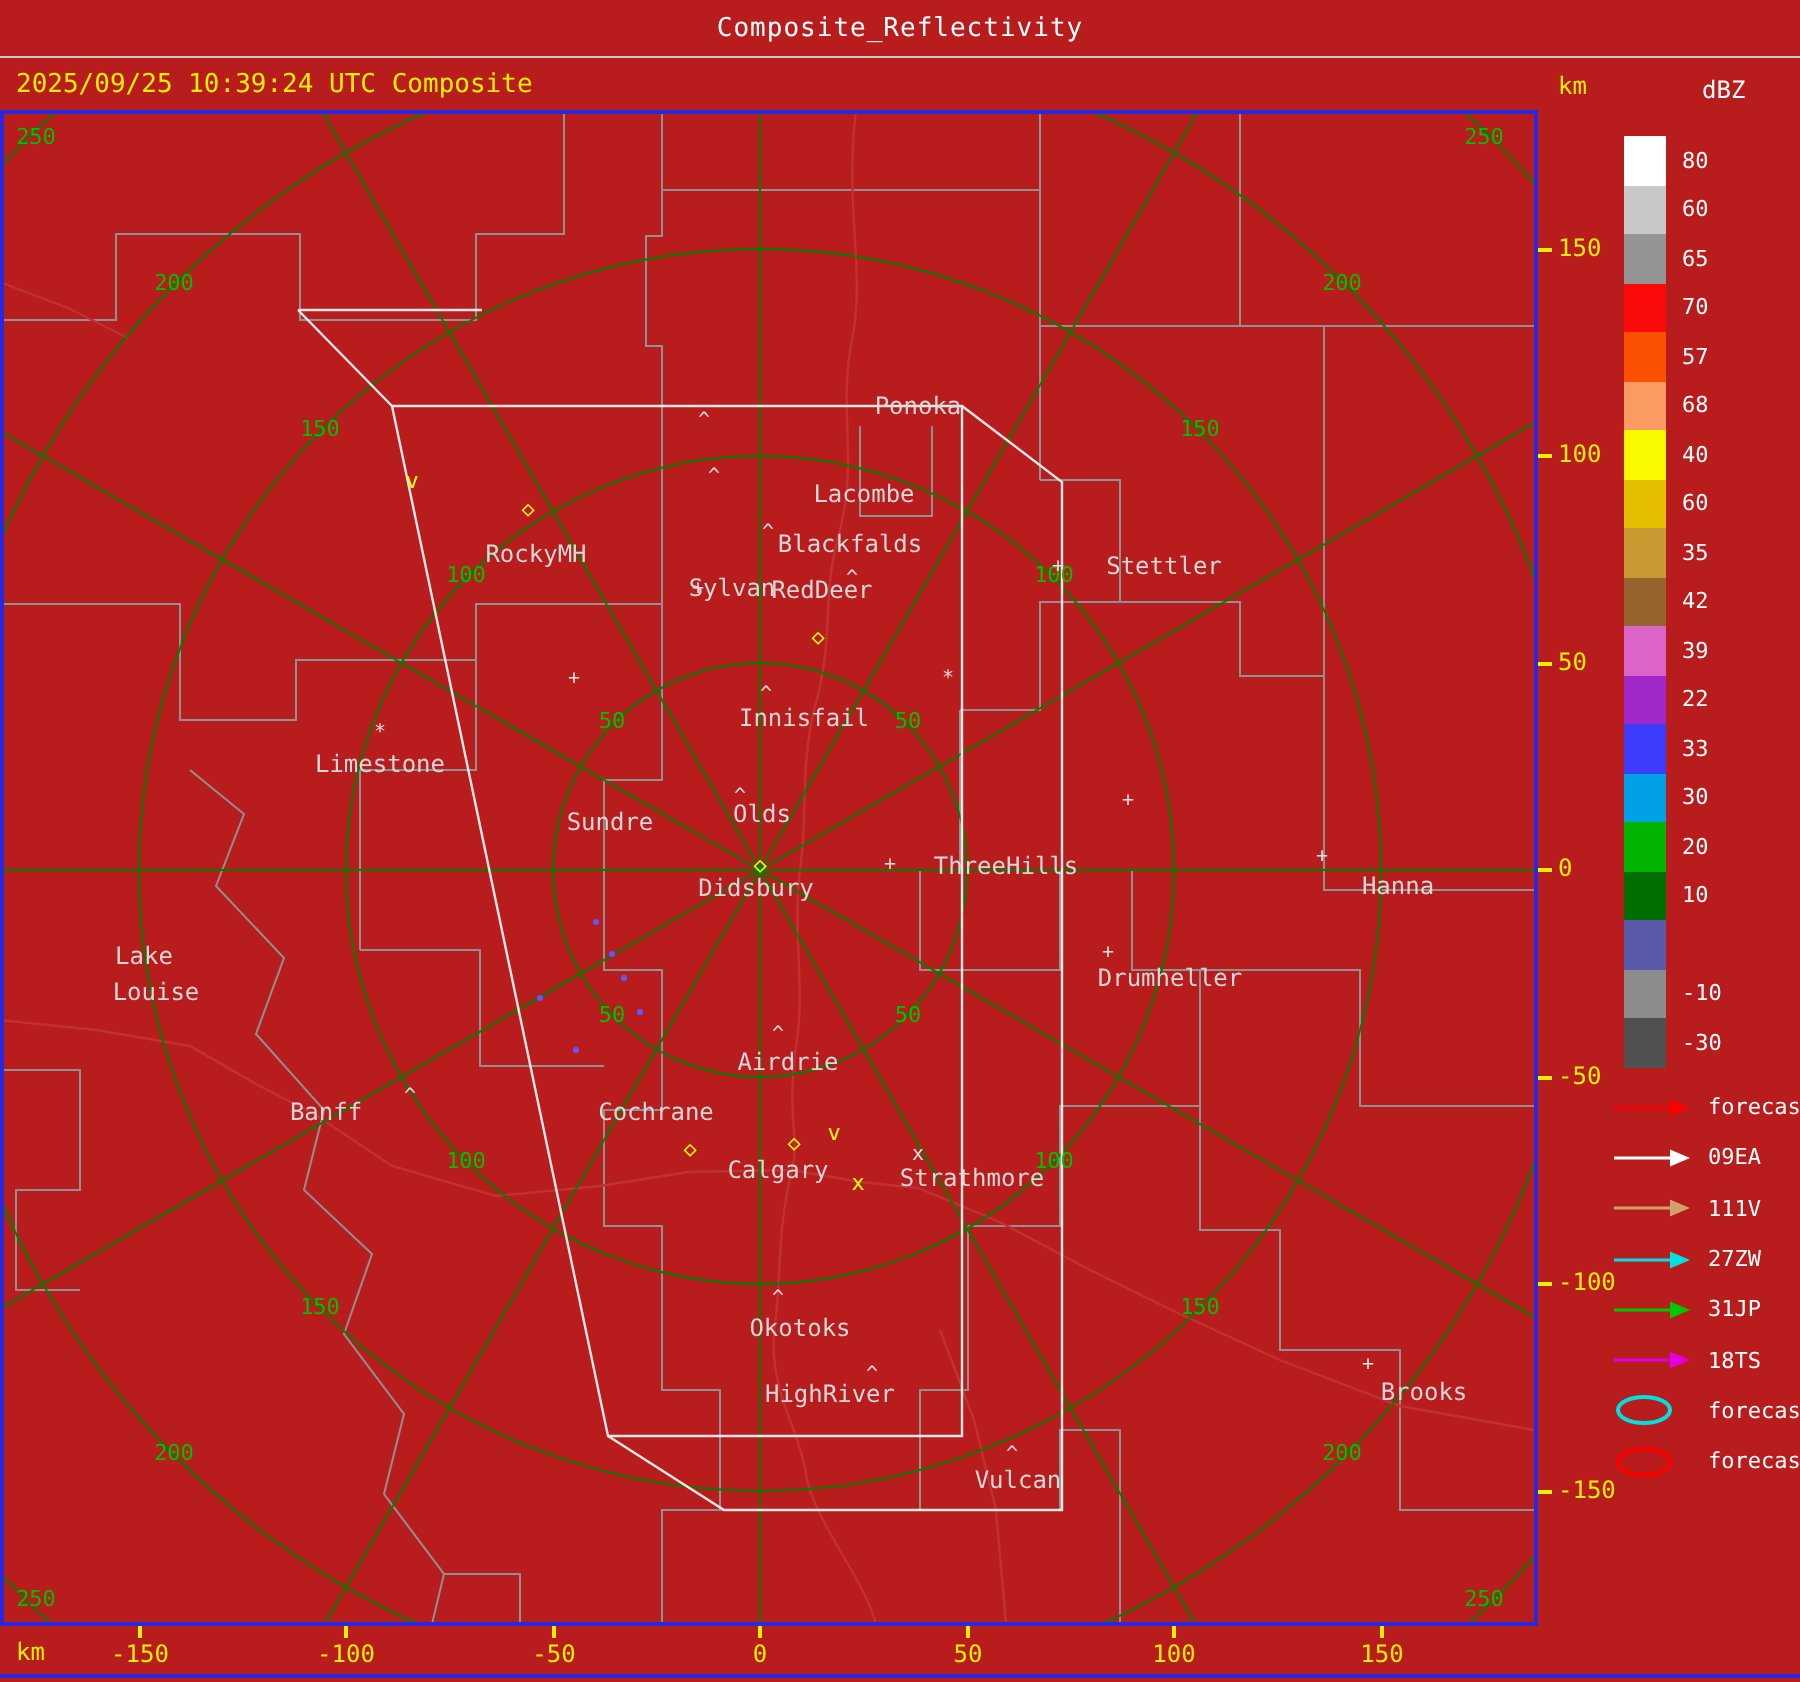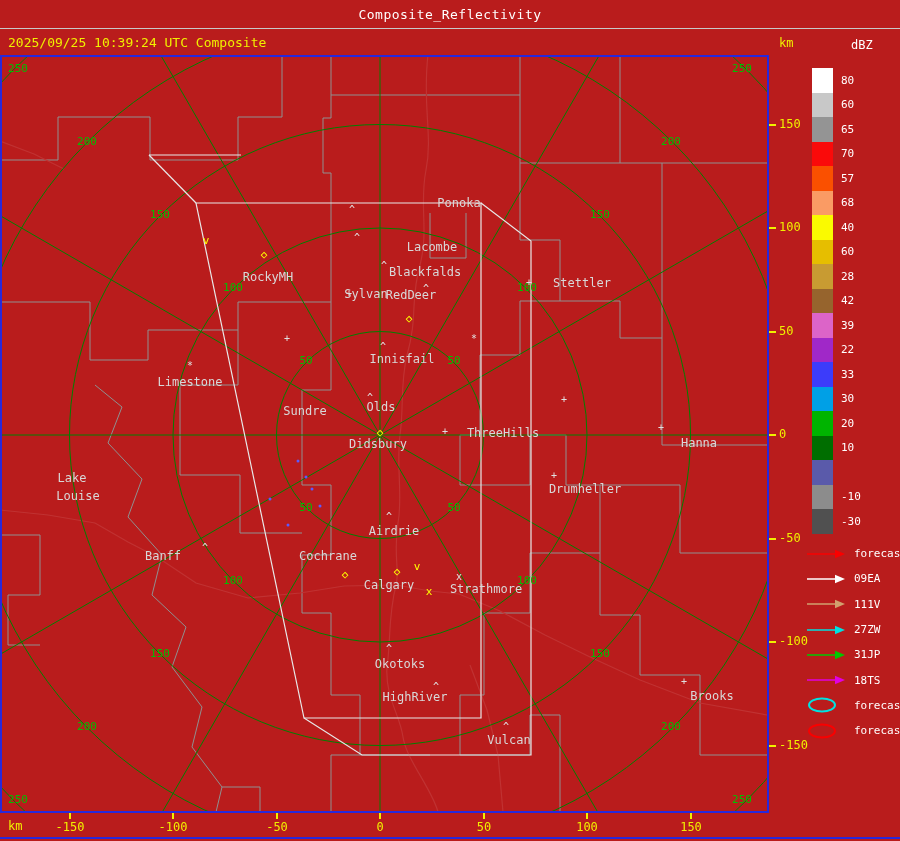--- a/index.html
+++ b/index.html
@@ -273,21 +273,21 @@
       <div class="cbar-row">
         <div class="cbar-swatch" style="background: rgb(250, 250, 0);"></div>
         <div class="cbar-label">40</div>
       </div>
       <div class="cbar-row">
         <div class="cbar-swatch" style="background: rgb(230, 190, 0);"></div>
         <div class="cbar-label">60</div>
       </div>
       <div class="cbar-row">
         <div class="cbar-swatch" style="background: rgb(200, 155, 50);"></div>
-        <div class="cbar-label">28</div>
+        <div class="cbar-label">35</div>
       </div>
       <div class="cbar-row">
         <div class="cbar-swatch" style="background: rgb(150, 100, 45);"></div>
         <div class="cbar-label">42</div>
       </div>
       <div class="cbar-row">
         <div class="cbar-swatch" style="background: rgb(220, 100, 200);"></div>
         <div class="cbar-label">39</div>
       </div>
       <div class="cbar-row">

